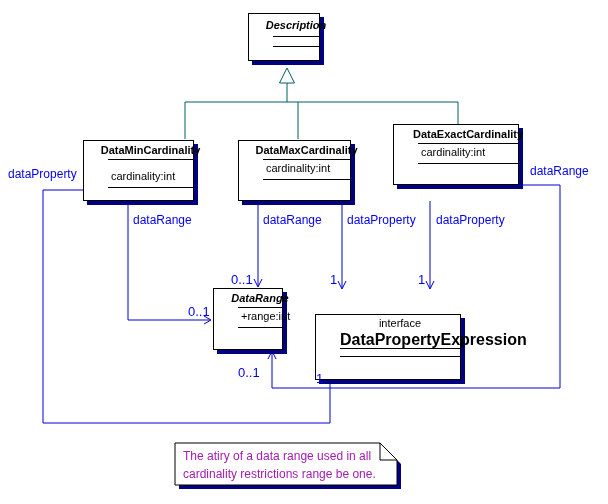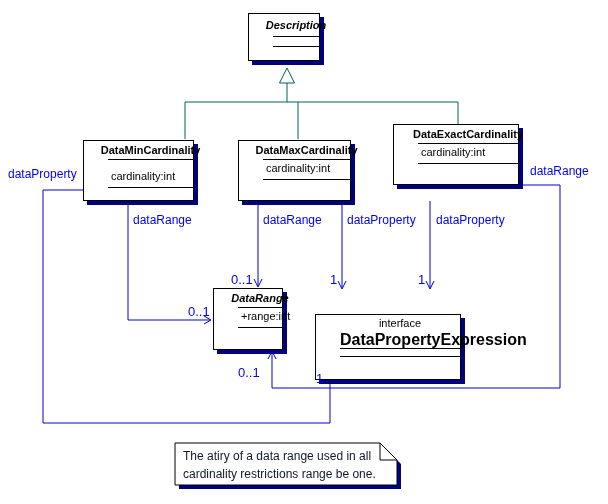--- a/index.html
+++ b/index.html
@@ -36,21 +36,21 @@
   }
 
   .edge-label {
     position:absolute; font-size:12px; color:#0000ee; white-space:nowrap;
   }
   .mult-label {
     position:absolute; font-size:13px; color:#0000ee; white-space:nowrap;
   }
   .note-text {
     position:absolute; left:183px; top:447px; width:200px;
-    font-size:12px; line-height:18px; color:#0f172a;
+    font-size:12px; line-height:18px; color:#a21caf;
   }
 </style>
 </head>
 <body>
 
 <div id="stage">
 
   <svg id="edges" width="608" height="504" viewBox="0 0 608 504">
 
     <g stroke="#006060" fill="none" stroke-width="1">

